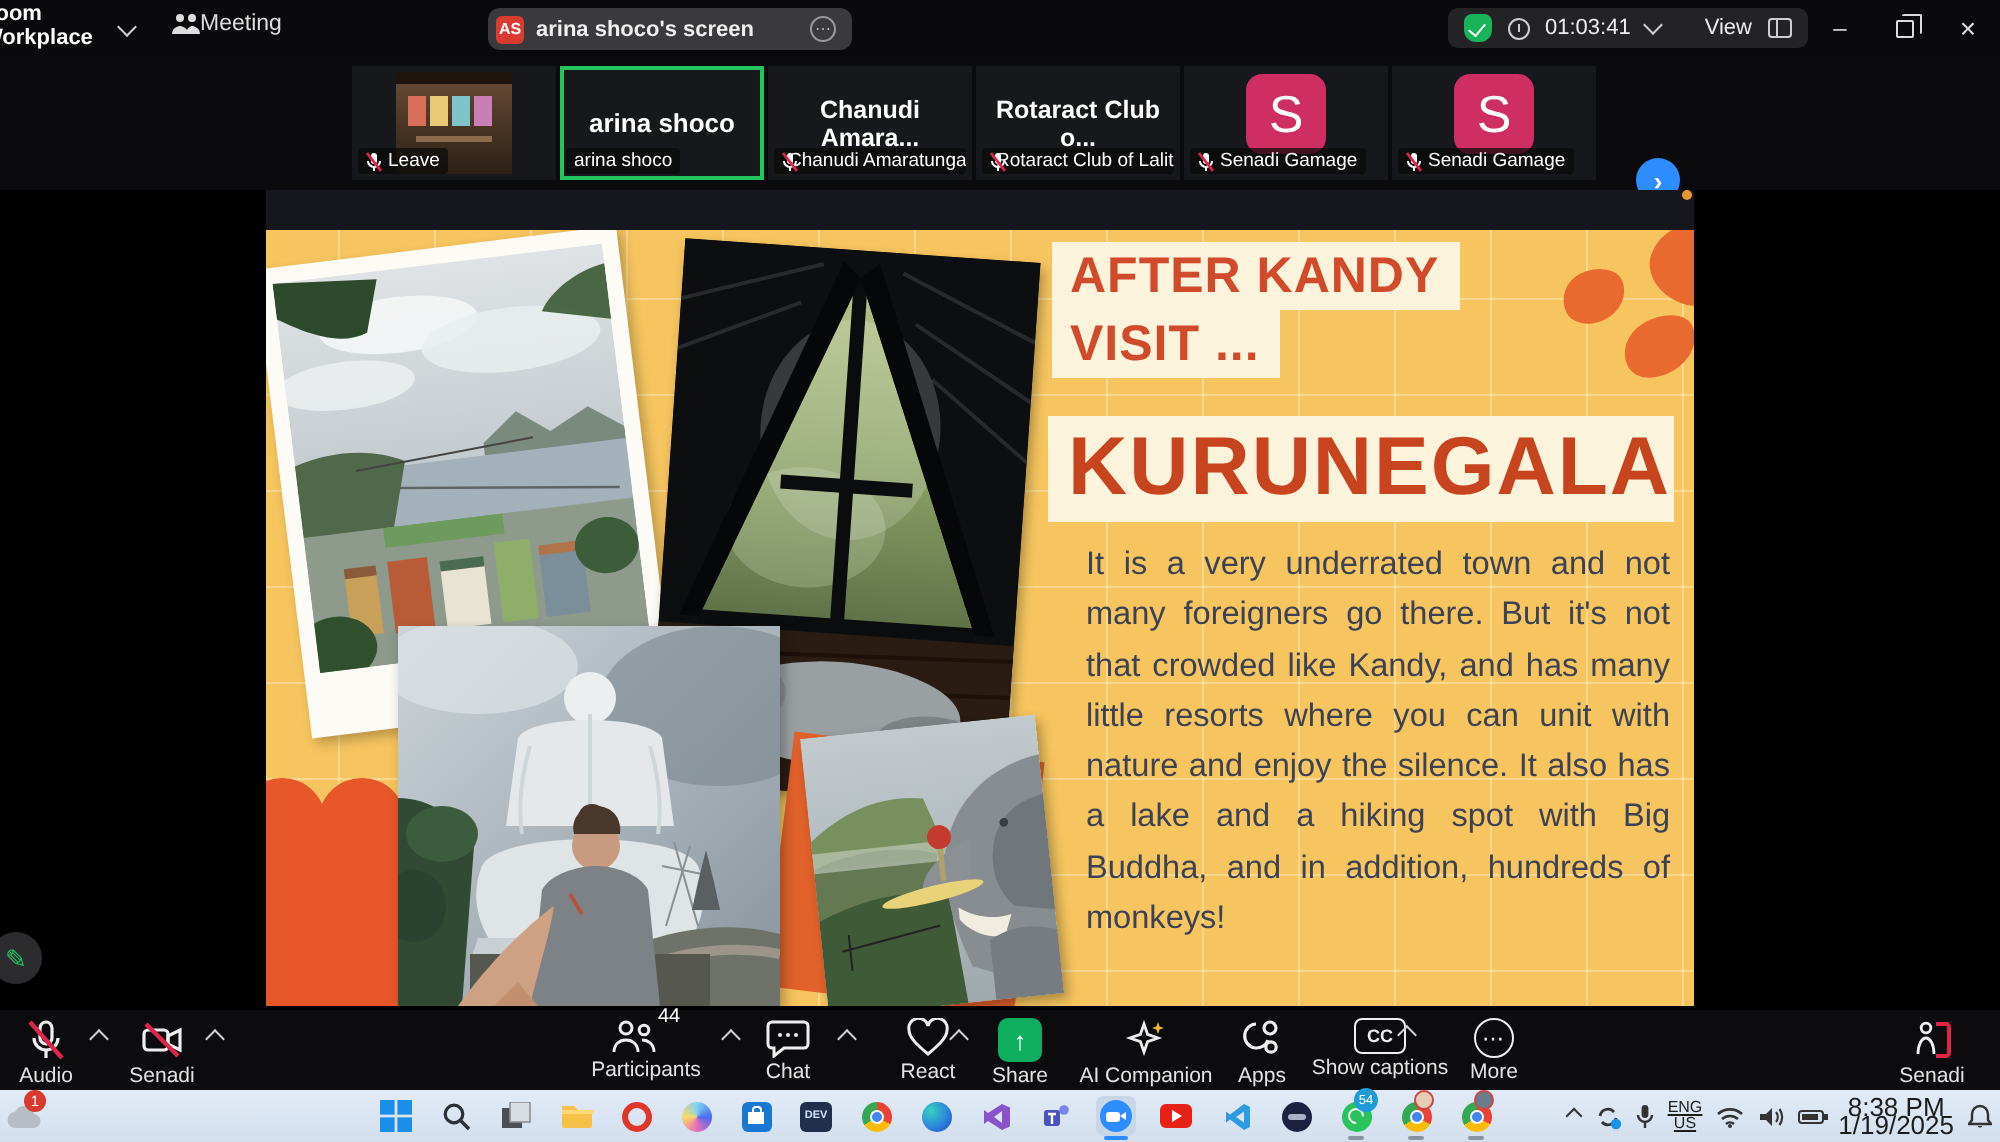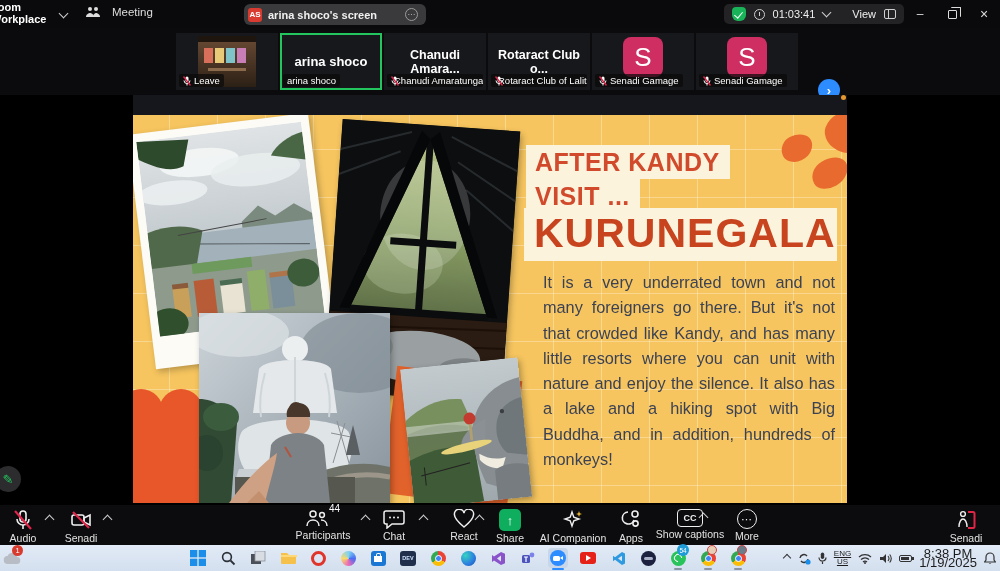--- a/index.html
+++ b/index.html
@@ -5,21 +5,21 @@
   html,body{margin:0;padding:0;background:#000;}
   *{box-sizing:border-box;font-family:"Liberation Sans",sans-serif;}
   .screen{position:relative;width:1000px;height:571px;overflow:hidden;background:#000;}
 
   
   .titlebar{position:absolute;left:0;top:0;width:1000px;height:28px;background:#0a0a0c;color:#e8e8e8;}
   .app-name{position:absolute;left:-9px;top:1px;width:86px;font-size:11px;font-weight:bold;line-height:12px;color:#fff;white-space:pre-line;}
   .chev{display:inline-block;width:7px;height:7px;border-right:1.5px solid #cfcfcf;border-bottom:1.5px solid #cfcfcf;transform:rotate(45deg);}
   .chev.up{transform:rotate(-135deg);}
   .tb-chev{position:absolute;left:60px;top:10px;}
-  .meeting-tab{position:absolute;left:86px;top:6px;display:flex;align-items:center;gap:12px;font-size:11.5px;color:#ddd;}
+  .meeting-tab{position:absolute;left:86px;top:6px;display:flex;align-items:center;gap:0;font-size:11.5px;color:#ddd;}
   .pill{position:absolute;left:244px;top:4px;height:21px;background:#3a3a3c;border-radius:6px;display:flex;align-items:center;padding:0 8px 0 4px;gap:6px;}
   .pill .avatar{width:14px;height:14px;border-radius:3px;background:#d93b31;color:#fff;font-size:8px;font-weight:bold;display:flex;align-items:center;justify-content:center;}
   .pill .plabel{font-size:11px;color:#f0f0f0;font-weight:bold;}
   .pill .dots{width:13px;height:13px;border:1px solid #9a9a9a;border-radius:50%;color:#bbb;font-size:8px;line-height:11px;text-align:center;margin-left:22px;}
   .right-cluster{position:absolute;right:96px;top:4px;height:20px;display:flex;align-items:center;gap:8px;background:#232325;border-radius:5px;padding:0 8px;}
   .shield{width:14px;height:14px;background:#19b359;border-radius:4px 4px 6px 6px;position:relative;}
   .shield:after{content:"";position:absolute;left:4px;top:3px;width:4px;height:7px;border-right:1.8px solid #fff;border-bottom:1.8px solid #fff;transform:rotate(40deg);}
   .clockface{width:11px;height:11px;border:1.3px solid #cfcfcf;border-radius:50%;position:relative;}
   .clockface:after{content:"";position:absolute;left:4px;top:2px;width:1.3px;height:4px;background:#cfcfcf;}
   .timer{font-size:11px;color:#eee;}
@@ -48,21 +48,21 @@
     background-color:#f6c55f;
     background-image:linear-gradient(rgba(255,255,255,.30) 1px,transparent 1px),linear-gradient(90deg,rgba(255,255,255,.30) 1px,transparent 1px);
     background-size:48px 48px;background-position:-12px -14px;}
   .blob{position:absolute;background:#e96a2e;border-radius:46% 54% 52% 48%/55% 45% 55% 45%;}
   .scallop{position:absolute;left:-6px;top:296px;width:78px;height:92px;background:#e8572a;}
   .scallop:before,.scallop:after{content:"";position:absolute;top:-22px;width:44px;height:44px;border-radius:50%;background:#e8572a;}
   .scallop:before{left:-8px;} .scallop:after{left:32px;}
   .photo{position:absolute;}
   .polaroid{background:#fcfbf6;box-shadow:2px 3px 6px rgba(0,0,0,.25);padding:8px 8px 24px 8px;}
   .orange-mat{position:absolute;background:#e2622b;}
-  .kicker{position:absolute;left:393px;top:30px;}
+  .kicker{position:absolute;left:393px;top:6px;}
   .kline{display:table;background:#fbf3dc;color:#d14a2c;font-weight:800;font-size:25px;letter-spacing:.5px;padding:3px 10px 2px 9px;}
   .title-box{position:absolute;left:391px;top:93px;width:313px;background:#fbf3dc;padding:4px 8px 6px 10px;}
   .title-text{color:#c7441f;font-weight:800;font-size:41px;letter-spacing:1px;line-height:1.05;white-space:nowrap;}
   .body-text{position:absolute;left:410px;top:155px;width:292px;font-size:16.3px;line-height:1.55;color:#3c4254;text-align:justify;}
   .annot-btn{position:absolute;left:-5px;top:466px;width:26px;height:26px;border-radius:50%;background:#2c2c2e;display:flex;align-items:center;justify-content:center;color:#23c55e;font-size:13px;}
 
   
   .toolbar{position:absolute;left:0;top:505px;width:1000px;height:40px;background:#0c0c0e;color:#e6e6e6;}
   .tbi{position:absolute;top:4px;display:flex;flex-direction:column;align-items:center;gap:1px;}
   .tbi .lab{font-size:10.5px;color:#e2e2e2;white-space:nowrap;}

